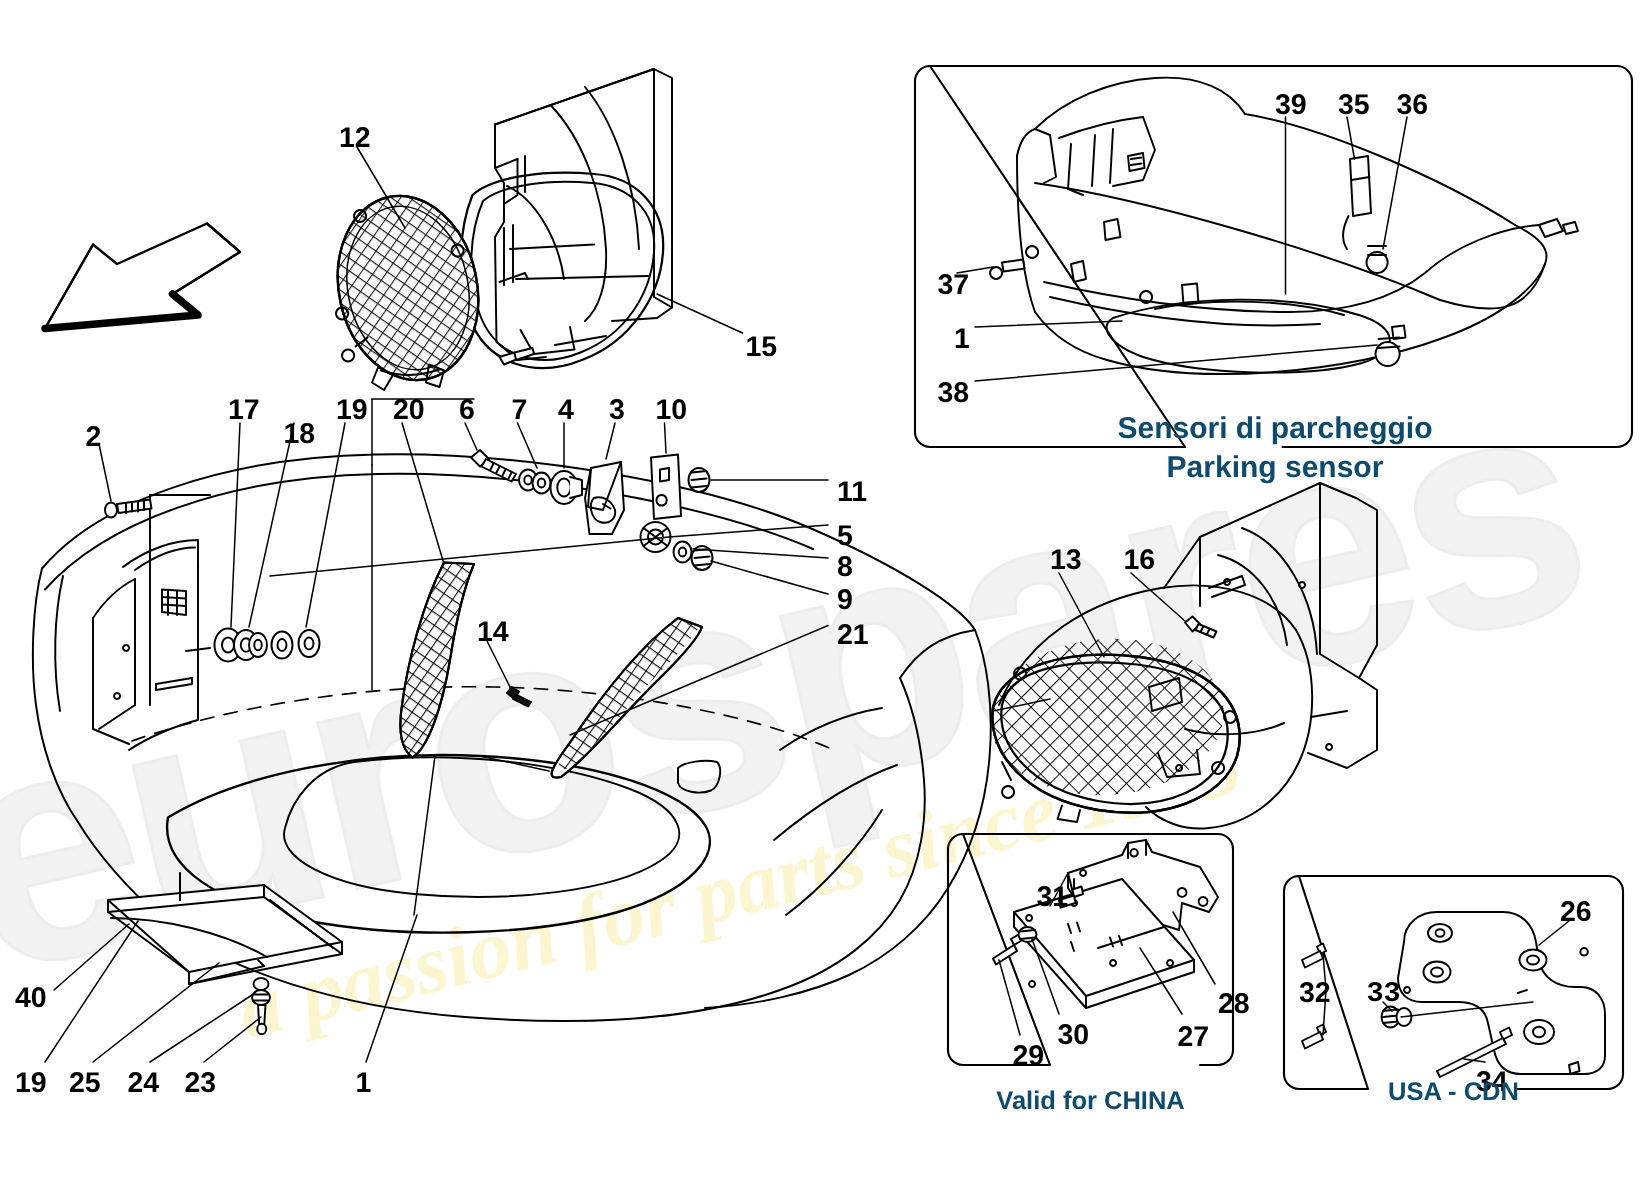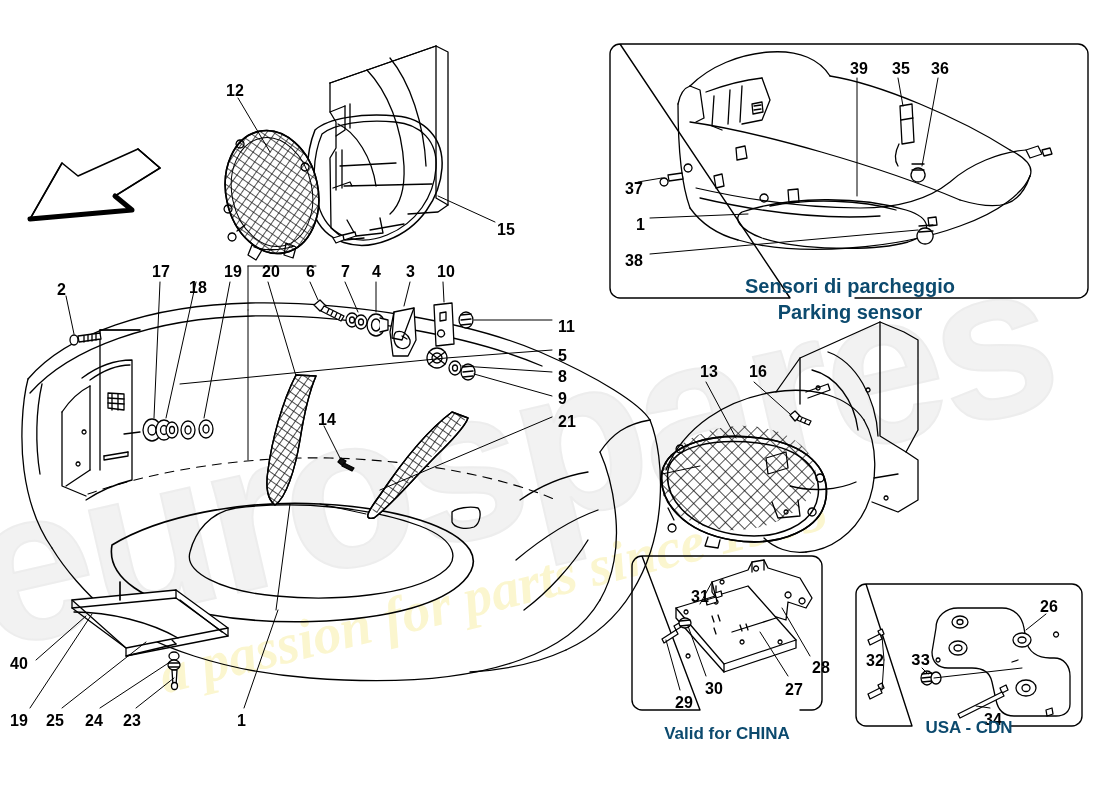--- a/index.html
+++ b/index.html
@@ -26,21 +26,21 @@
     font-family:"Liberation Serif",serif;
   }
 
   
   #art{position:absolute;left:0;top:0;width:1100px;height:800px;}
 
   
   .num{
     position:absolute;
     font-family:"Liberation Sans",sans-serif;
-    font-size:16px;font-weight:bold;color:#000;
+    font-size:19px;font-weight:bold;color:#000;
     line-height:1;white-space:nowrap;
   }
 
   
   .cap{
     position:absolute;
     font-family:"Liberation Sans",sans-serif;
     font-weight:bold;color:#0c4a6e;white-space:nowrap;
     text-align:center;line-height:1.22;
   }

